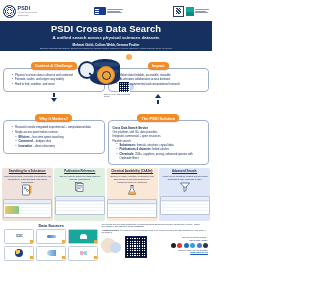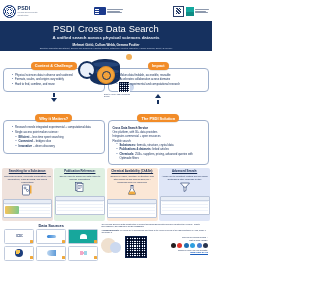--- a/index.html
+++ b/index.html
@@ -26,21 +26,21 @@
   .mid-lines{display:flex;flex-direction:column;gap:.6px;}
   .ln{height:1px;background:#8d99ad;border-radius:1px;}
   .logo-right{display:flex;align-items:center;gap:1.4px;}
   .epsrc-sq{width:9px;height:9px;background:#fff;border:0.7px solid #2a3f6b;
     display:flex;align-items:center;justify-content:center;}
   .epsrc-sq i{display:block;width:5.5px;height:5.5px;
     background:repeating-linear-gradient(45deg,#2a3f6b 0 1px,#fff 1px 2px);}
   .epsrc-tl{width:8px;height:9px;background:linear-gradient(180deg,#13a89e 0 55%,#0e8c84 55%);}
 
   .titleband{background:#16315f;color:#fff;text-align:center;padding:3px 6px 1px;}
-  .ptitle{font-size:9.4px;font-weight:normal;letter-spacing:.1px;line-height:1.05;}
+  .ptitle{font-size:9.4px;font-weight:bold;letter-spacing:.1px;line-height:1.05;}
   .psubtitle{font-size:4.4px;font-weight:bold;margin-top:1.2px;color:#e7ecf6;}
   .authors{font-size:3.1px;font-weight:bold;margin-top:2.6px;color:#ffffff;}
   .affil{font-size:2.05px;color:#c6d1e6;margin-top:.8px;line-height:1.35;}
 
   
   .body{position:relative;padding:2px 3px 0;}
   .row{display:flex;gap:3px;align-items:flex-start;}
   .col{width:50%;}
 
   .pill{background:#f28c28;color:#fff;font-size:3.9px;font-weight:bold;

